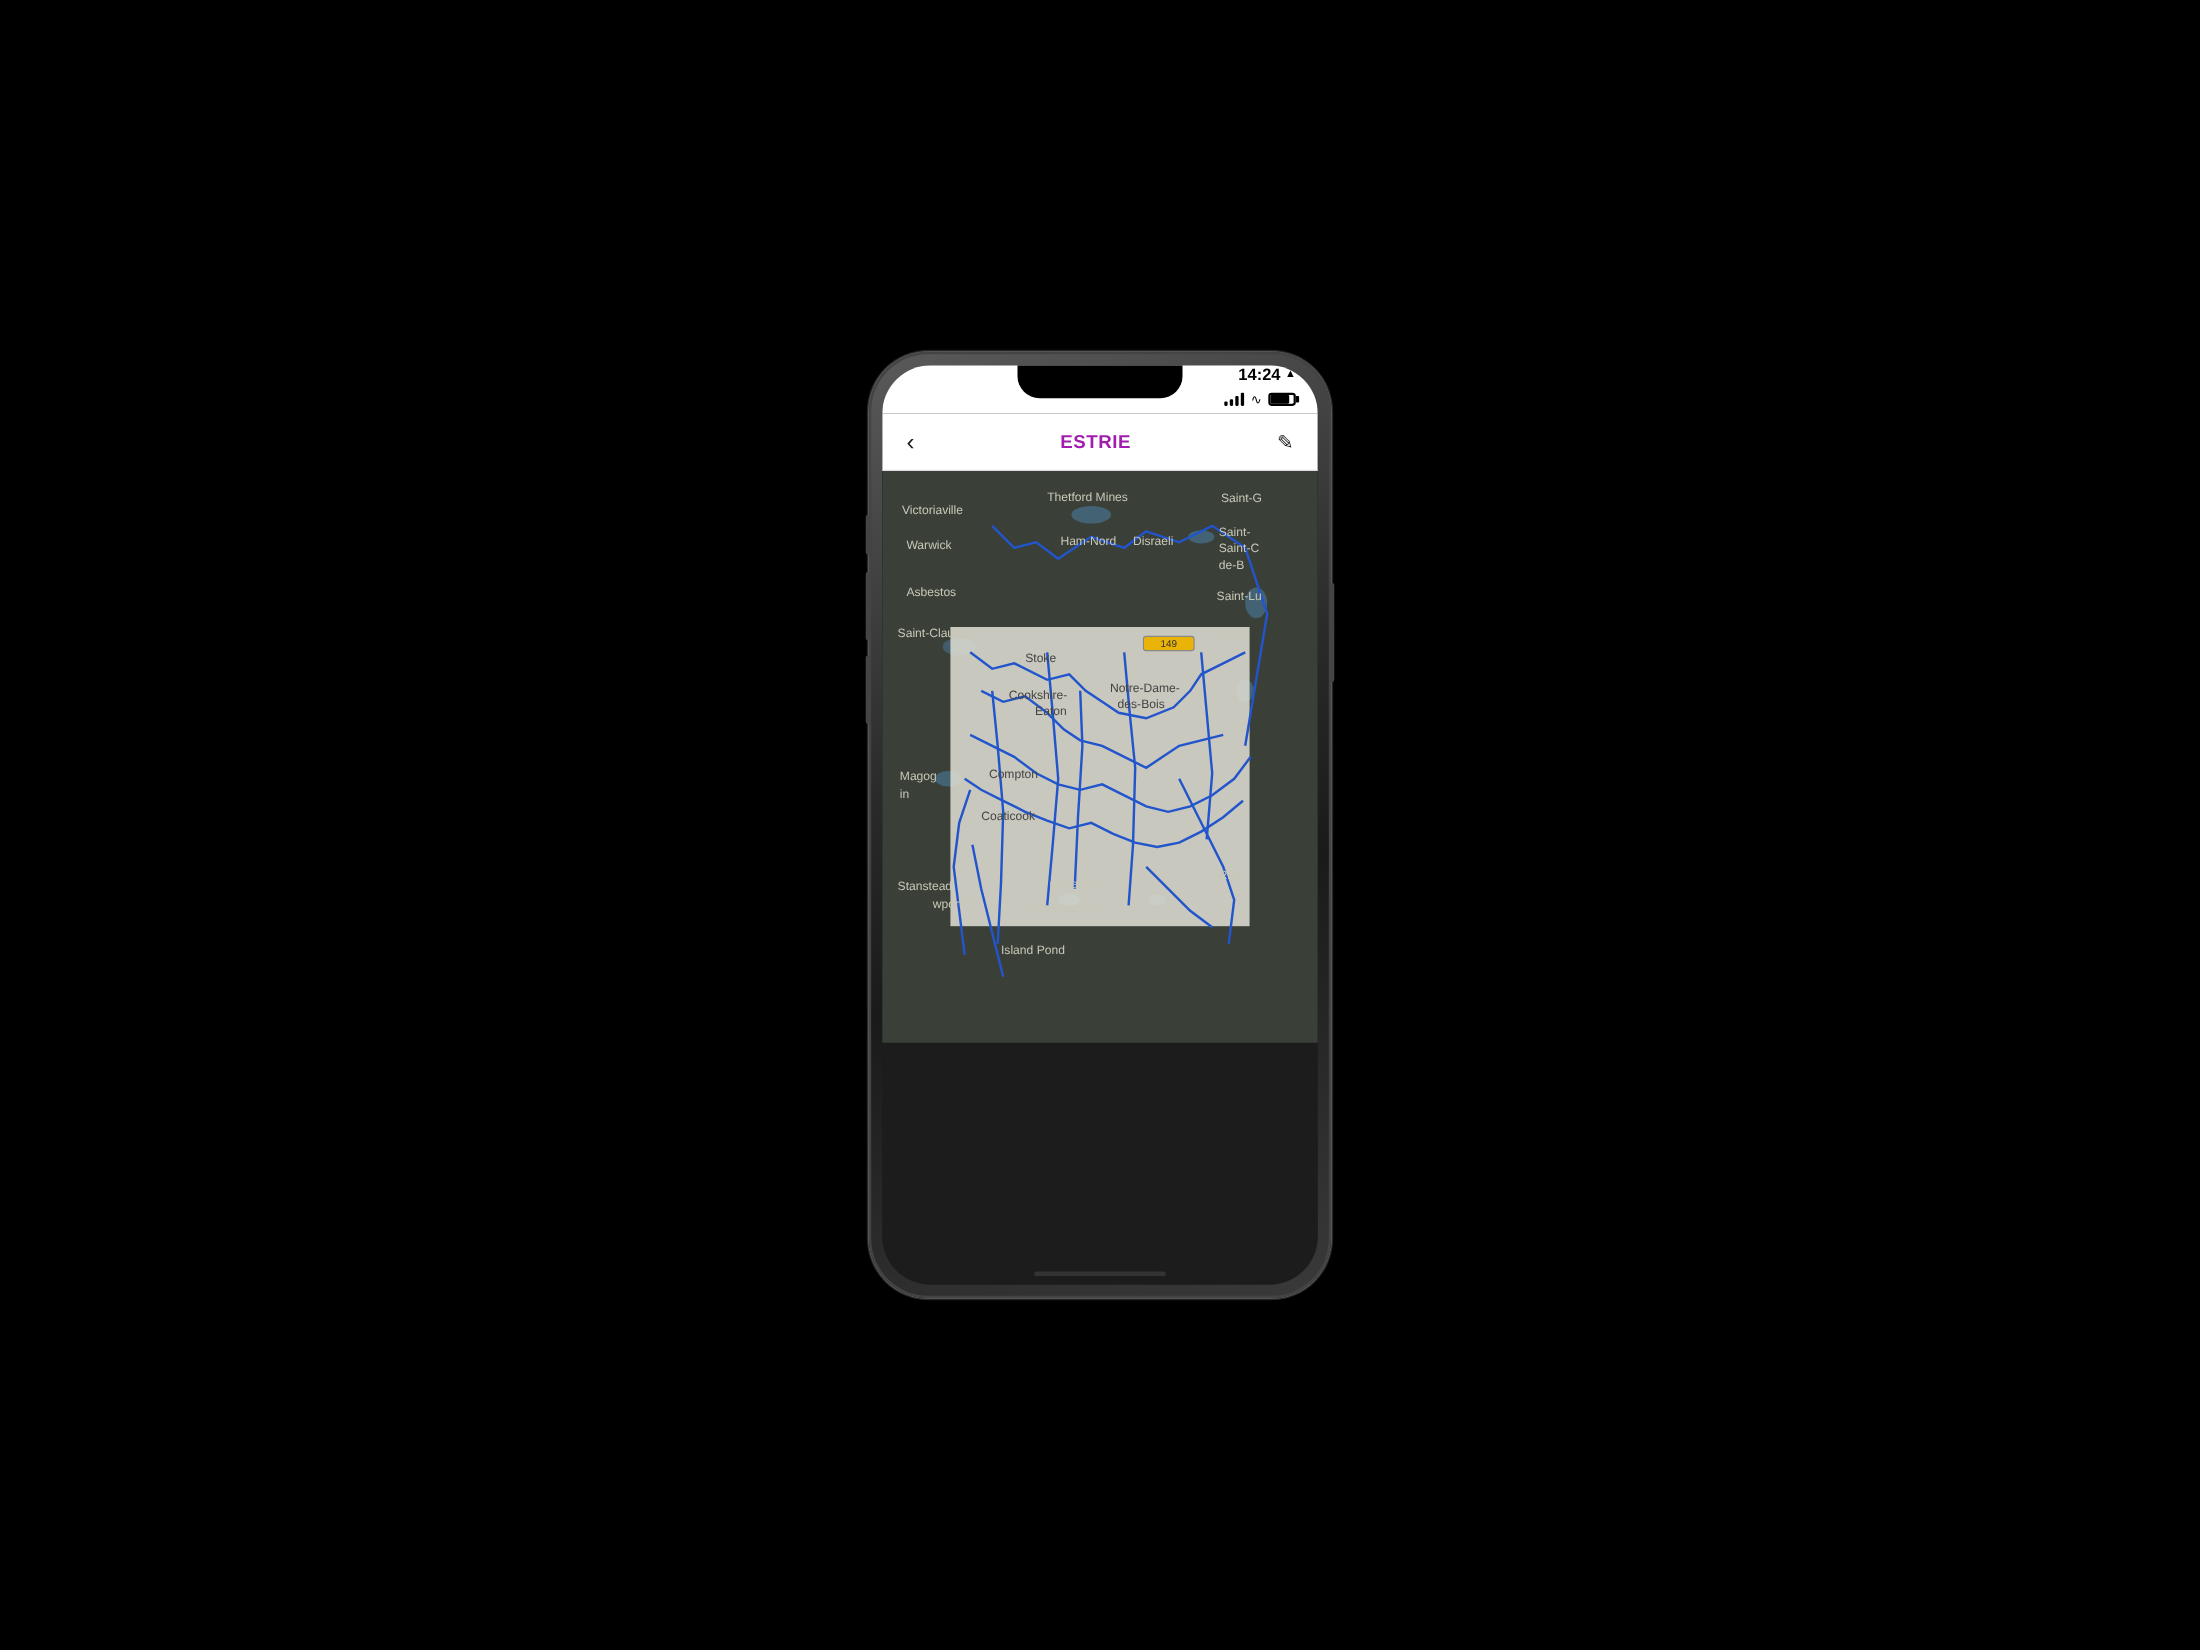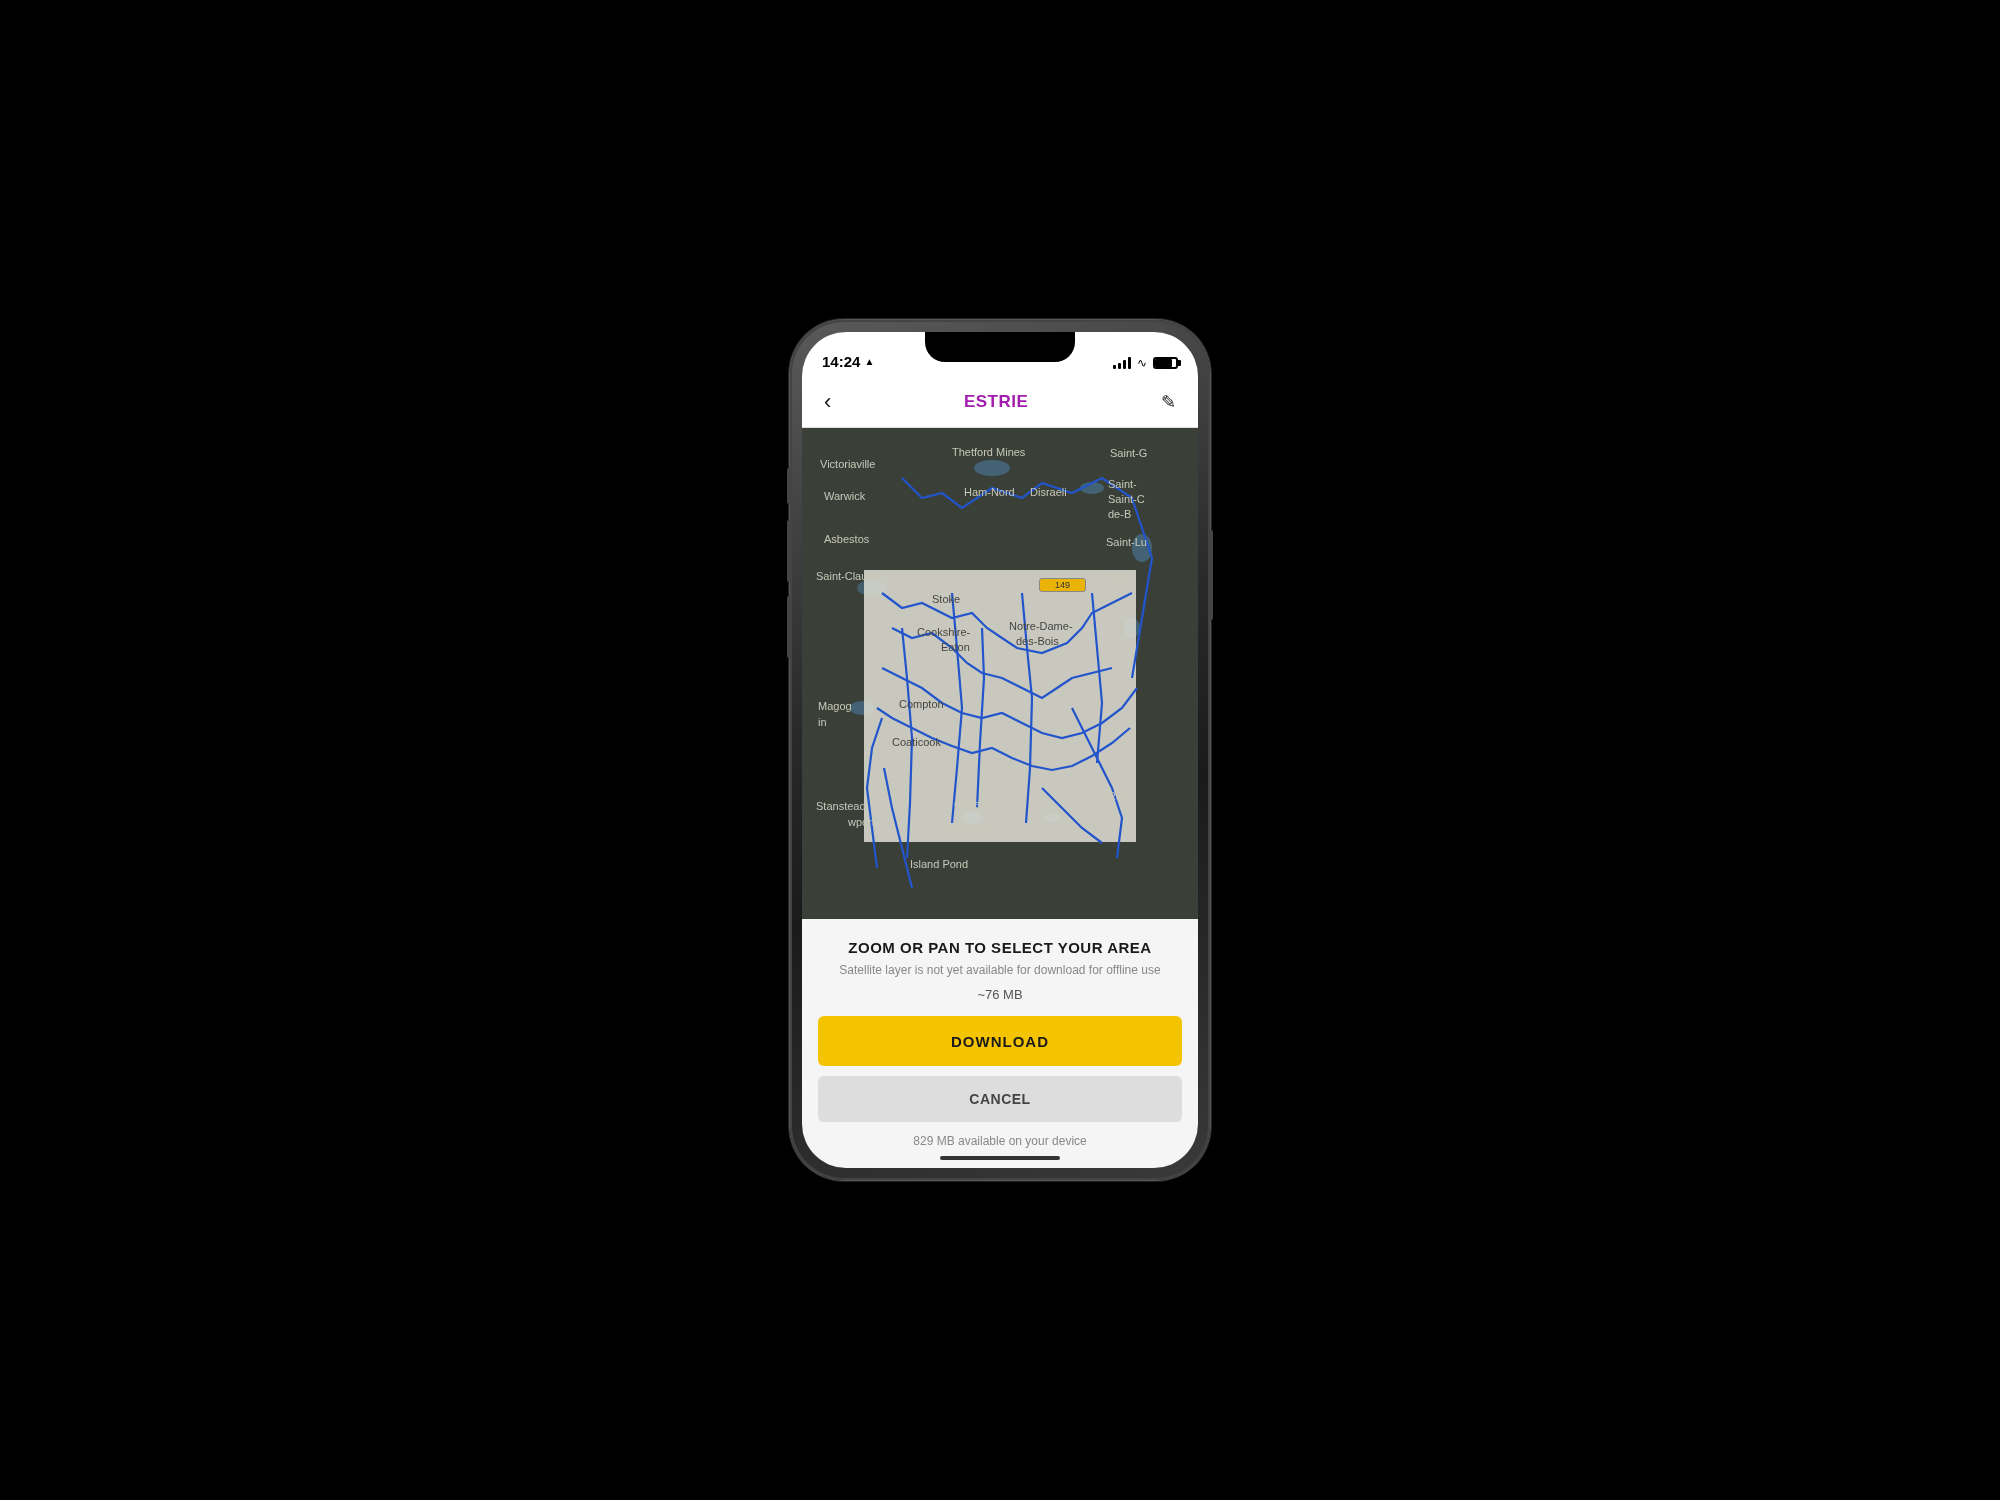--- a/index.html
+++ b/index.html
@@ -100,20 +100,21 @@
       top: 0;
       left: 0;
       right: 0;
       height: 44px;
       background: #fff;
       display: flex;
       align-items: flex-end;
       justify-content: space-between;
       padding: 0 20px 6px;
       z-index: 50;
+      flex-direction: column;
     }
 
     .status-time {
       font-size: 15px;
       font-weight: 600;
       color: #000;
       display: flex;
       align-items: center;
       gap: 4px;
     }
@@ -444,25 +445,17 @@
         <div class="map-label" style="left:14px; top:372px;">Stanstead</div>
         <div class="map-label" style="left:14px; top:388px;margin-left:32px;">wport</div>
         <div class="map-label" style="left:152px; top:370px;">Canaan</div>
         <div class="map-label" style="left:138px; top:392px;">Colebrook</div>
         <div class="map-label" style="left:108px; top:430px;">Island Pond</div>
         <div class="map-label" style="left:306px; top:362px;">Ran</div>
 
         <div class="road-badge" style="left:237px; top:150px;">149</div>
       </div>
 
-      <div class="bottom-panel">
-        <div class="panel-title">ZOOM OR PAN TO SELECT YOUR AREA</div>
-        <div class="panel-subtitle">Satellite layer is not yet available for download for offline use</div>
-        <div class="panel-size">~76 MB</div>
-        <button class="download-btn">DOWNLOAD</button>
-        <button class="cancel-btn">CANCEL</button>
-        <div class="available-storage">829 MB available on your device</div>
-      </div>
 
       <div class="home-indicator"></div>
     </div>
   </div>
 </div>
 
 </body></html>

